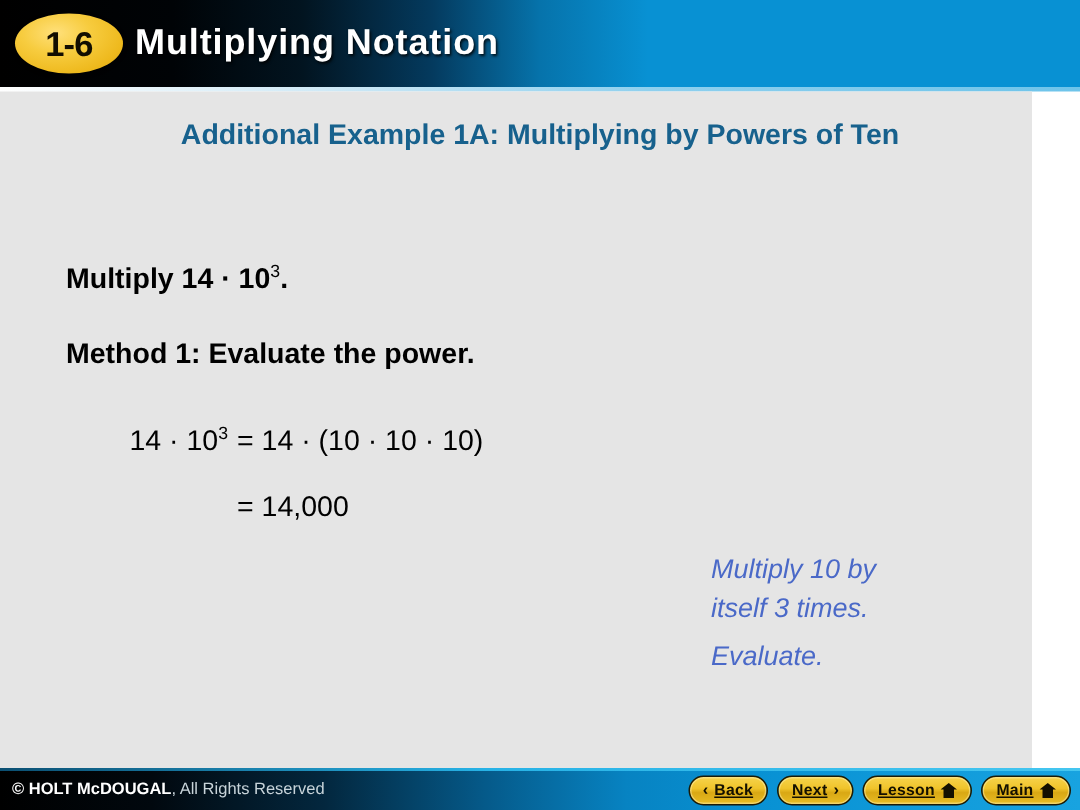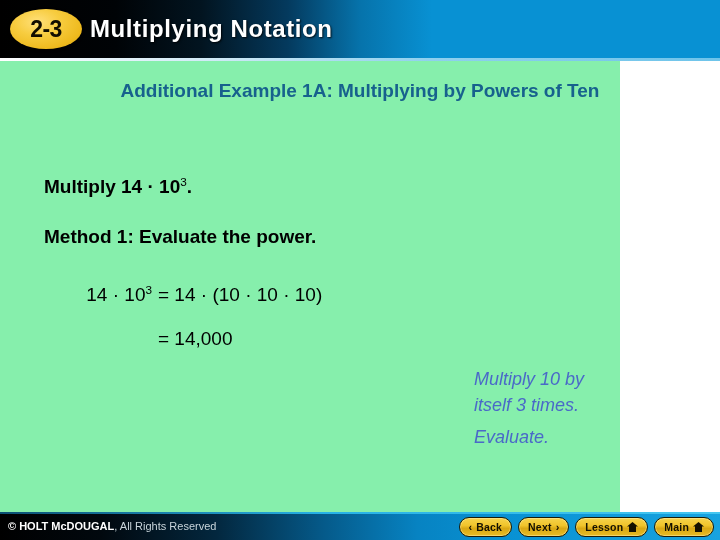--- a/index.html
+++ b/index.html
@@ -74,23 +74,23 @@
     letter-spacing: 0.6px;
     text-shadow: 1px 1px 2px rgba(0,0,0,0.85);
     white-space: nowrap;
   }
 
   
   .content {
     position: absolute;
     left: 0;
     top: 61px;
-    width: 620px;
+    width: 688px;
     height: 451px;
-    background: #86efac;
+    background: #e5e5e5;
   }
   .subtitle {
     position: absolute;
     left: 60px;
     top: 16px;
     width: 600px;
     text-align: center;
     font-size: 19px;
     font-weight: bold;
     color: #17618d;
@@ -222,41 +222,42 @@
     gap: 4px;
     cursor: pointer;
   }
   .nav-btn-label {
     font-size: 10.5px;
     font-weight: bold;
     color: #141000;
     letter-spacing: 0.2px;
     line-height: 1;
     white-space: nowrap;
+    text-decoration: underline;
   }
   .chev {
     font-size: 11px;
     font-weight: bold;
     color: #141000;
     line-height: 1;
   }
   .home-ico {
     display: inline-block;
     width: 11px;
     height: 10px;
     position: relative;
   }
   .home-ico svg { display: block; }
 </style>
 </head>
 <body>
 
 <div class="header">
   <div class="badge">
-    <span class="badge-label">2-3</span>
+    <span class="badge-label">1-6</span>
   </div>
   <div class="header-title">Multiplying Notation</div>
 </div>
 <div class="header-underline"></div>
 
 <div class="content">
 
   <div class="subtitle">Additional Example 1A: Multiplying by Powers of Ten</div>
 
   <div class="problem-line">

